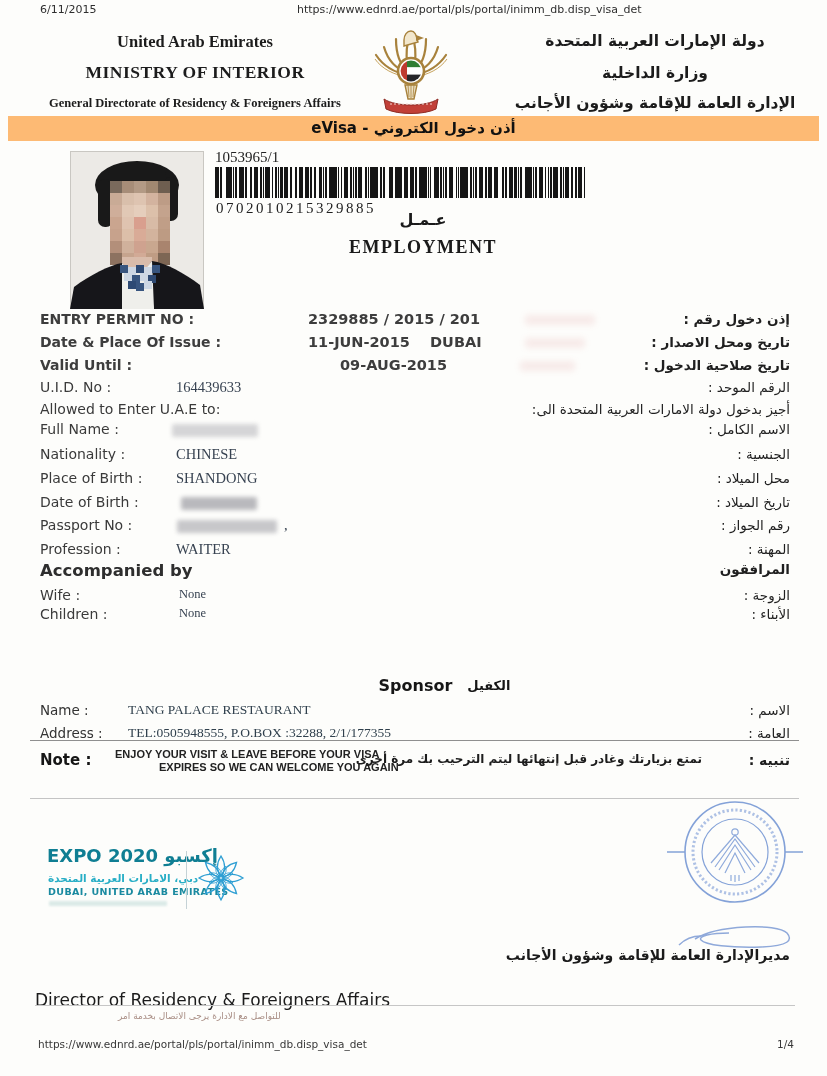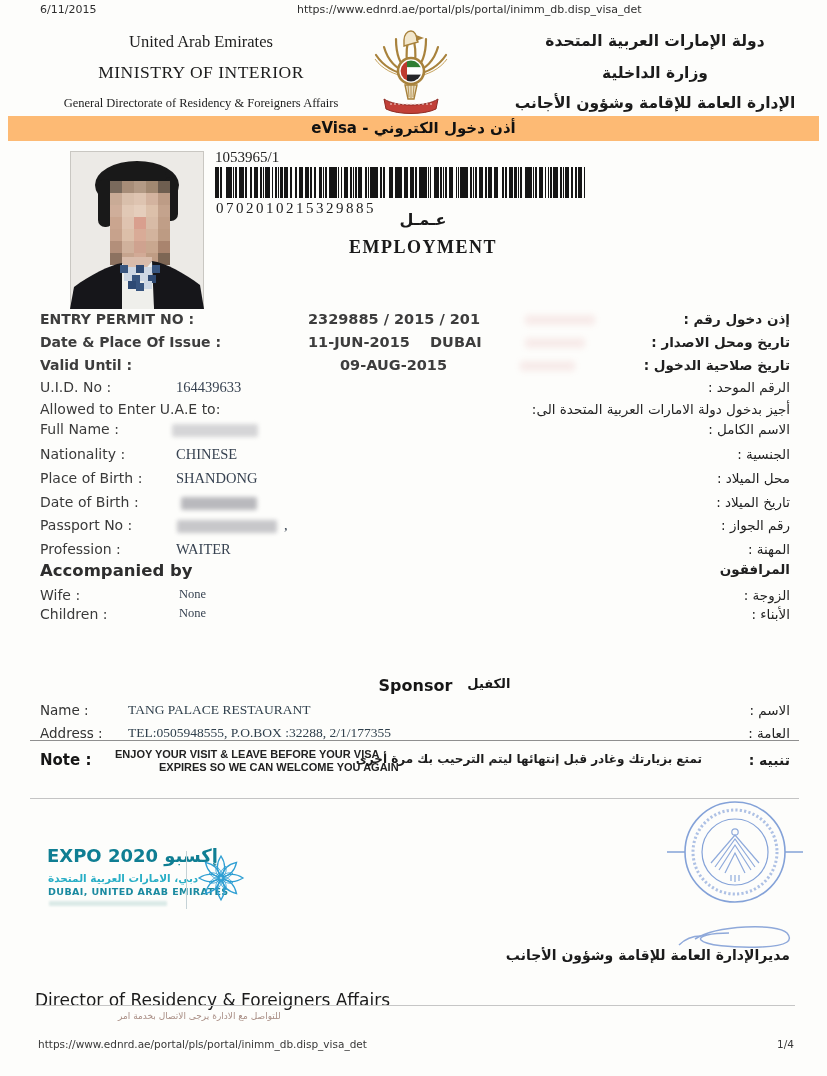--- a/index.html
+++ b/index.html
@@ -5,21 +5,21 @@
   html,body{margin:0;padding:0;background:#fff;}
   .page{position:relative;width:827px;height:1076px;background:#fdfdfb;overflow:hidden;
         font-family:"DejaVu Sans",sans-serif;color:#2b2b2b;}
   .abs{position:absolute;}
   
   .print-date{left:40px;top:3px;font-size:11px;color:#2e2e2e;}
   .print-url{left:297px;top:3px;font-size:11px;color:#2e2e2e;}
   .footer-url{left:38px;top:1038px;font-size:10.5px;color:#383838;}
   .page-num{right:33px;top:1038px;font-size:10.5px;color:#383838;}
   
-  .hdr-en{left:36px;width:330px;text-align:center;font-family:"Liberation Serif",serif;font-weight:normal;color:#1c1c1c;}
+  .hdr-en{left:30px;width:330px;text-align:center;font-family:"Liberation Serif",serif;font-weight:bold;color:#1c1c1c;}
   .hdr-en1{top:32px;font-size:16.5px;}
   .hdr-en2{top:62px;font-size:17.5px;letter-spacing:.5px;}
   .hdr-en3{top:96px;font-size:12.5px;}
   .hdr-ar{left:490px;width:330px;text-align:center;font-weight:bold;color:#1c1c1c;}
   .hdr-ar1{top:32px;font-size:15.5px;}
   .hdr-ar2{top:64px;font-size:15.5px;}
   .hdr-ar3{top:94px;font-size:15.5px;}
   .banner{left:8px;right:8px;top:116px;height:25px;background:#fdba74;text-align:center;
           line-height:25px;font-weight:bold;font-size:15px;color:#111;}
   
@@ -40,21 +40,21 @@
   .b{font-weight:bold;color:#3d3d3d;}
   .fval{position:absolute;font-family:"Liberation Serif",serif;font-size:14.5px;color:#374251;white-space:pre;}
   .bval{position:absolute;font-family:"DejaVu Sans",sans-serif;font-weight:bold;font-size:14.5px;color:#3d3d3d;white-space:pre;}
   .far{position:absolute;right:37px;font-size:13.5px;color:#1f1f1f;white-space:nowrap;}
   .farb{font-weight:bold;}
   .sechead{position:absolute;left:40px;font-weight:bold;font-size:16.5px;color:#2e2e2e;}
   .redact{position:absolute;height:13px;border-radius:2px;filter:blur(2px);}
   .ghost{position:absolute;height:10px;border-radius:2px;filter:blur(3px);opacity:.16;background:#d98c8c;}
   
   .sponsor-head{left:0;width:100%;top:676px;text-align:center;}
-  .sponsor-head .inner{display:inline-flex;align-items:flex-start;gap:15px;margin-left:62px;}
+  .sponsor-head .inner{display:inline-flex;align-items:center;gap:15px;margin-left:62px;}
   .sp-en{font-weight:bold;font-size:16px;color:#161616;}
   .sp-ar{font-weight:bold;font-size:13px;color:#161616;}
   .slbl{position:absolute;left:40px;font-size:13.5px;color:#333;}
   .sval{position:absolute;left:128px;font-family:"Liberation Serif",serif;font-size:13.5px;color:#30404d;}
   
   .note-box{left:30px;right:28px;top:740px;height:57px;border-top:1px solid #8f8f8f;border-bottom:1px solid #c4c4c4;}
   .note-lbl{left:40px;top:751px;font-weight:bold;font-size:15px;color:#161616;}
   .note-l1{left:115px;top:748px;font-family:"Liberation Sans",sans-serif;font-weight:bold;font-size:11px;color:#222;}
   .note-l2{left:115px;top:761px;font-family:"Liberation Sans",sans-serif;font-weight:bold;font-size:11px;color:#222;margin-left:44px;}
   .note-ar{right:125px;top:752px;font-weight:bold;font-size:12px;color:#1d1d1d;}

